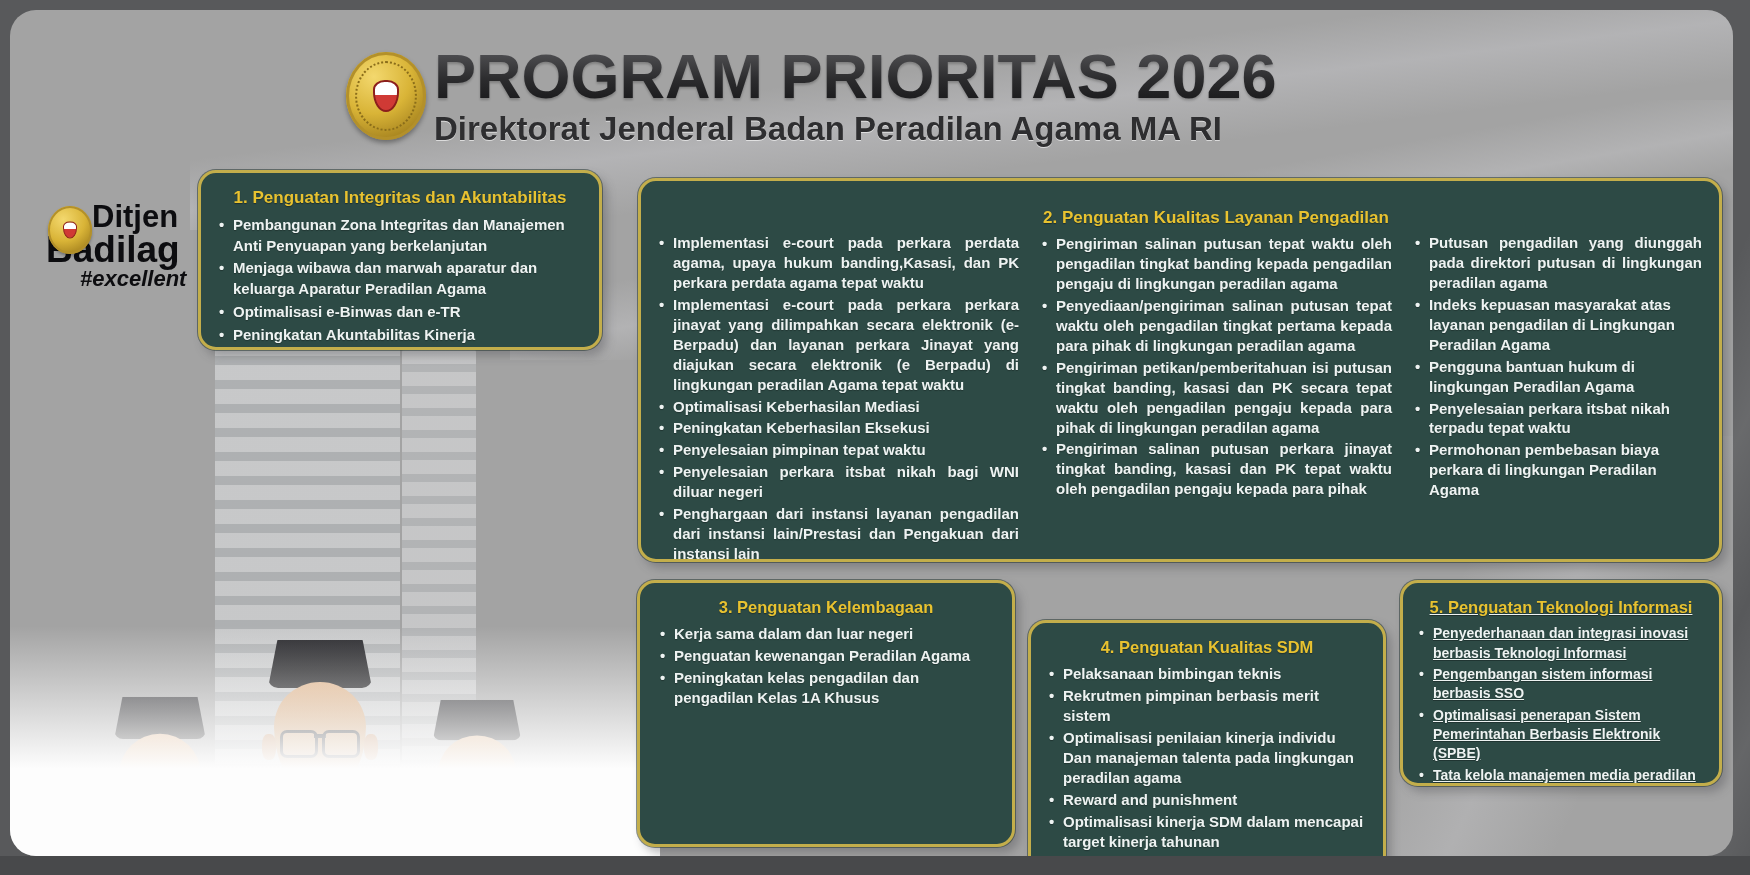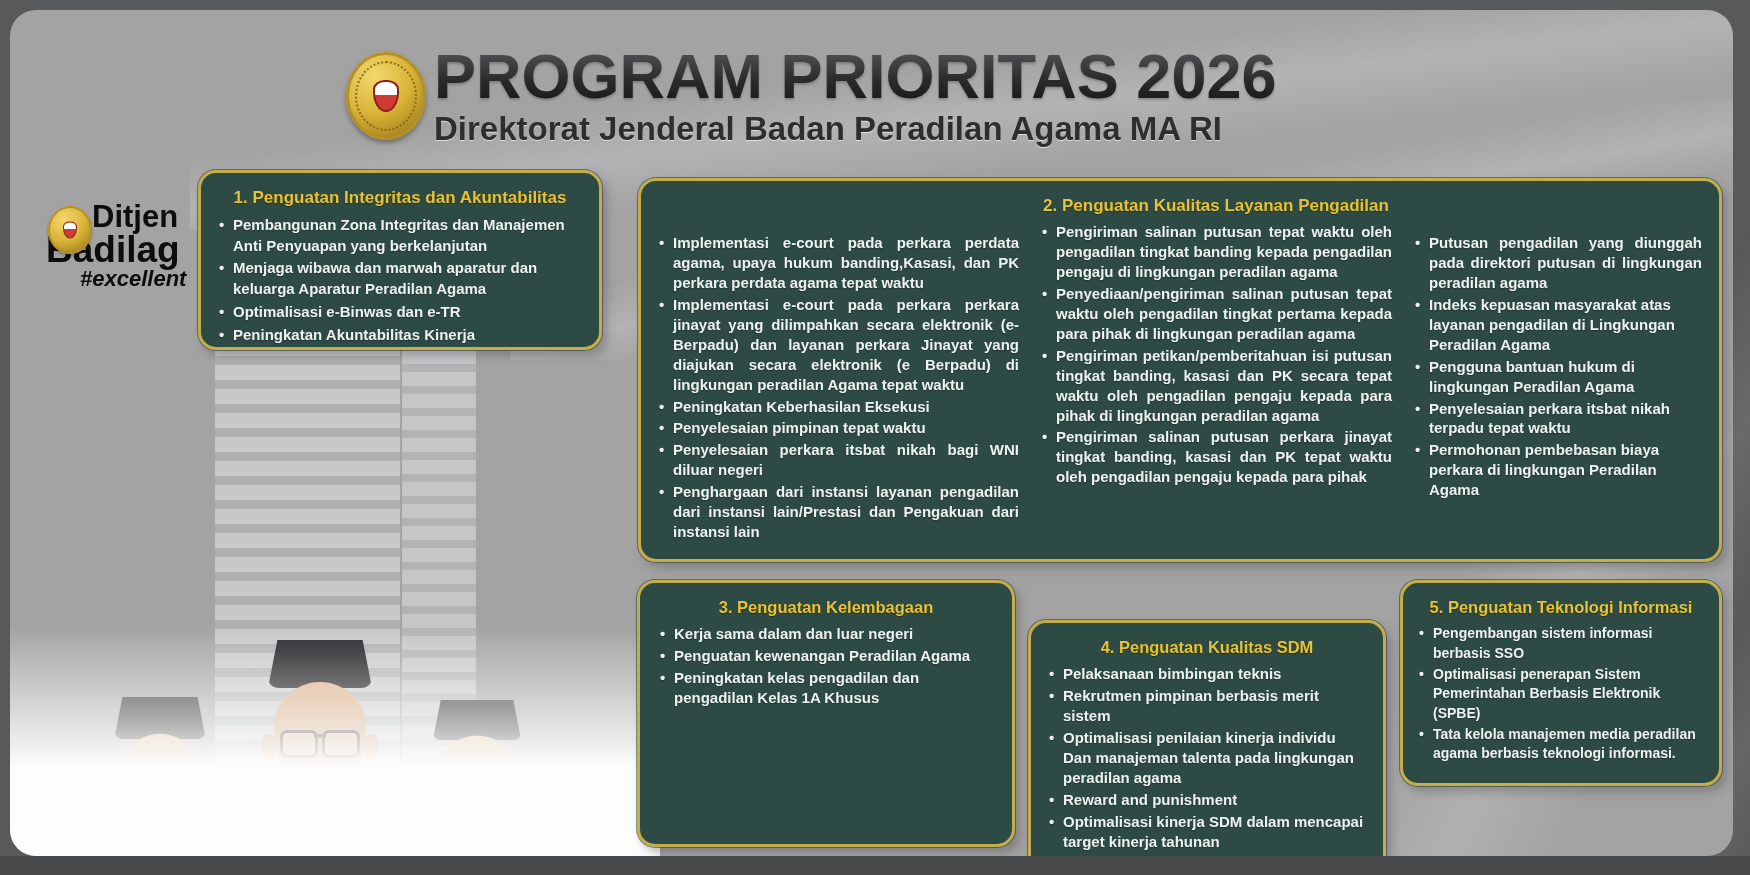--- a/index.html
+++ b/index.html
@@ -214,27 +214,27 @@
   }
   ul.items.justified li{text-align:justify;}
   ul.items.justify-first li:first-child{text-align:justify;}
 
   .panel-1{left:188px;top:160px;width:404px;height:180px;padding:14px 16px 10px;}
   .panel-1 .panel-title{margin-bottom:6px;}
   .panel-1 ul.items li{font-size:15px;line-height:1.38;}
 
   .panel-big{left:628px;top:168px;width:1084px;height:384px;padding:12px 16px;display:flex;gap:21px;}
   .panel-big .col1{width:362px;padding-top:40px;}
-  .panel-big .col2{width:352px;padding-top:2px;}
+  .panel-big .col2{width:352px;padding-top:2px;margin-top:12px;}
   .panel-big .col3{width:289px;padding-top:40px;}
   .panel-big .panel-title{margin-bottom:5px;}
 
   .panel-3{left:627px;top:570px;width:378px;height:267px;padding:14px 18px 10px;}
   .panel-4{left:1018px;top:570px;width:358px;height:267px;padding:14px 16px 10px;margin-top:40px;}
-  .panel-5{left:1390px;top:570px;width:322px;height:206px;padding:14px 14px 10px;}
+  .panel-5{left:1390px;top:570px;width:322px;height:206px;padding:14px 14px 10px;text-decoration:underline;}
   .panel-3 .panel-title,.panel-4 .panel-title,.panel-5 .panel-title{font-size:16.5px;margin-bottom:6px;}
   .panel-5 ul.items li{font-size:14px;line-height:1.38;}
 </style>
 </head>
 <body>
 
 <div class="frame-streaks"></div>
 <div class="bottom-strip"></div>
 
 <div class="canvas">
@@ -317,20 +317,21 @@
         <li>Optimalisasi e-Binwas dan e-TR</li>
         <li>Peningkatan Akuntabilitas Kinerja</li>
       </ul>
   </section>
 
   <section class="panel panel-big">
     <div class="col col1">
       <ul class="items justified">
           <li>Implementasi e-court pada perkara perdata agama, upaya hukum banding,Kasasi, dan PK perkara perdata agama tepat waktu</li>
           <li>Implementasi e-court pada perkara perkara jinayat yang dilimpahkan secara elektronik (e-Berpadu) dan layanan perkara Jinayat yang diajukan secara elektronik (e Berpadu) di lingkungan peradilan Agama tepat waktu</li>
+          <li>Optimalisasi Keberhasilan Mediasi</li>
           <li>Peningkatan Keberhasilan Eksekusi</li>
           <li>Penyelesaian pimpinan tepat waktu</li>
           <li>Penyelesaian perkara itsbat nikah bagi WNI diluar negeri</li>
           <li>Penghargaan dari instansi layanan pengadilan dari instansi lain/Prestasi dan Pengakuan dari instansi lain</li>
         </ul>
     </div>
     <div class="col col2">
       <h2 class="panel-title">2. Penguatan Kualitas Layanan Pengadilan</h2>
       <ul class="items justified">
           <li>Pengiriman salinan putusan tepat waktu oleh pengadilan tingkat banding kepada pengadilan pengaju di lingkungan peradilan agama</li>
@@ -367,19 +368,20 @@
         <li>Optimalisasi penilaian kinerja individu Dan manajeman talenta pada lingkungan peradilan agama</li>
         <li>Reward and punishment</li>
         <li>Optimalisasi kinerja SDM dalam mencapai target kinerja tahunan</li>
         <li>Meningkatkan indeks layanan kepuasan SDM</li>
       </ul>
   </section>
 
   <section class="panel panel-5">
     <h2 class="panel-title">5. Penguatan Teknologi Informasi</h2>
     <ul class="items">
+        <li>Penyederhanaan dan integrasi inovasi berbasis Teknologi Informasi</li>
         <li>Pengembangan sistem informasi berbasis SSO</li>
         <li>Optimalisasi penerapan Sistem Pemerintahan Berbasis Elektronik (SPBE)</li>
         <li>Tata kelola manajemen media peradilan agama berbasis teknologi informasi.</li>
       </ul>
   </section>
 
 </div>
 
 </body></html>

